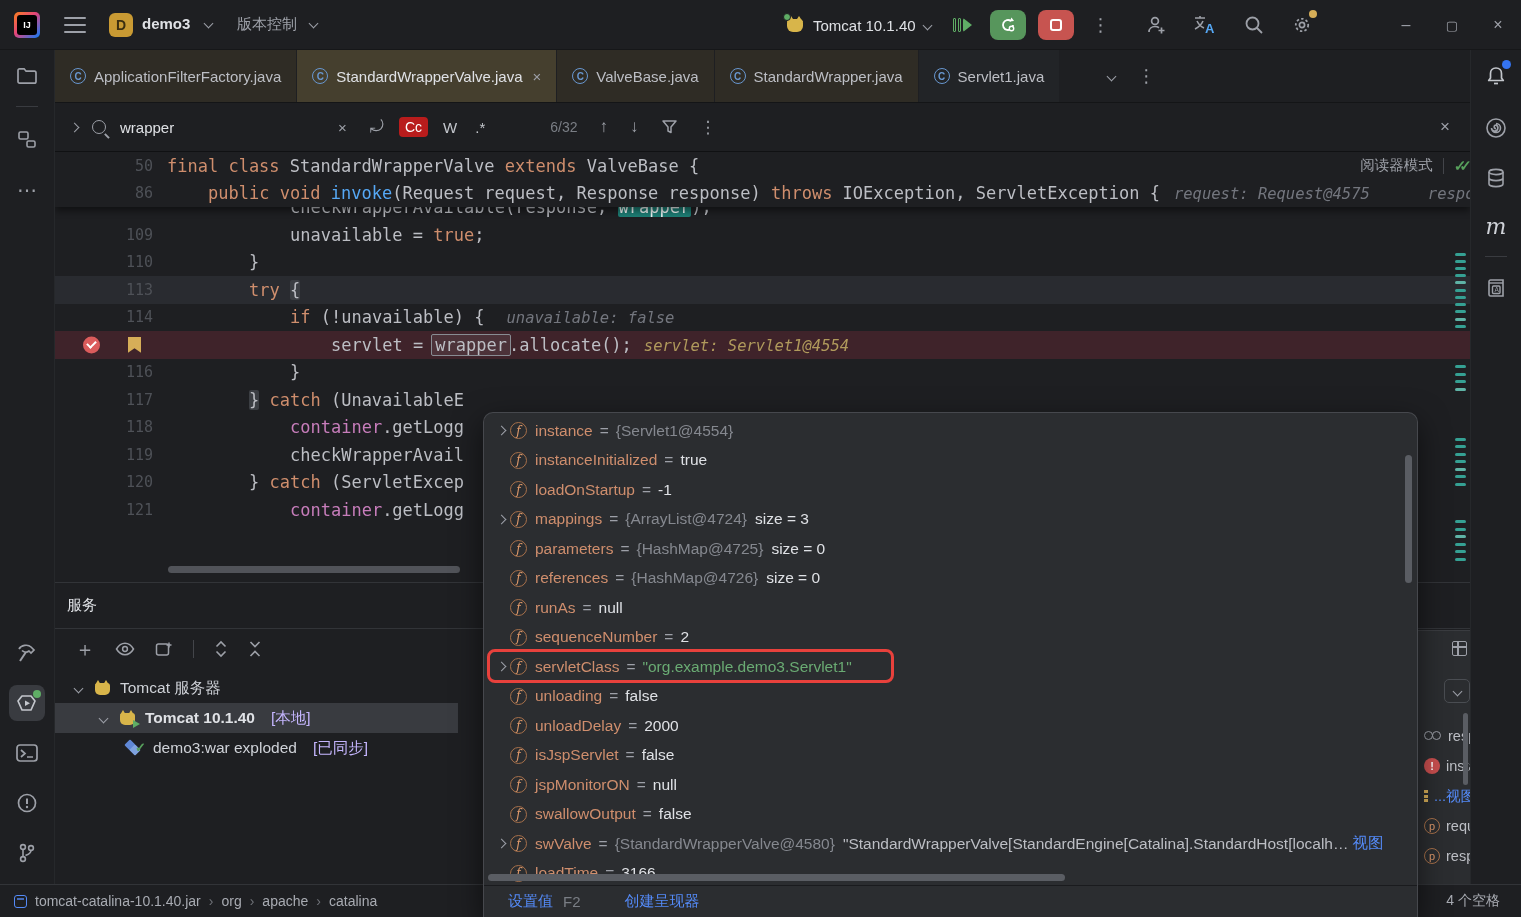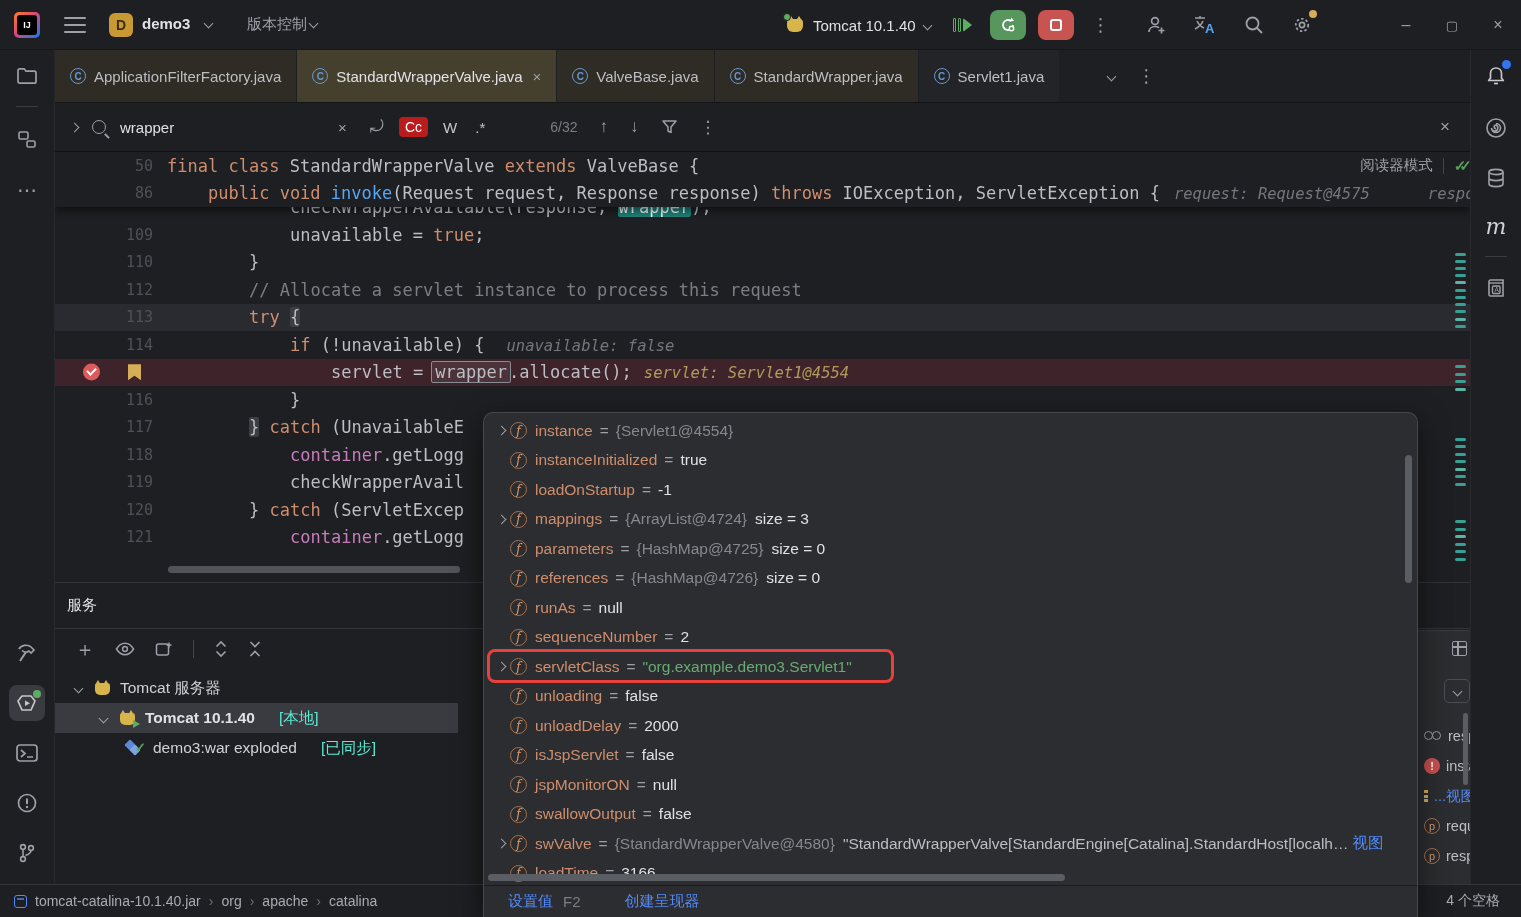--- a/index.html
+++ b/index.html
@@ -13,21 +13,21 @@
             border-bottom:1px solid #161719;display:flex;align-items:center;}
   .logo{position:absolute;left:14px;top:12px;width:26px;height:26px;border-radius:5px;
         background:linear-gradient(135deg,#fc801d 0%,#e3447a 45%,#087cfa 100%);}
   .logo::after{content:"IJ";position:absolute;left:3px;top:3px;right:3px;bottom:3px;background:#000;
         border-radius:3px;color:#fff;font-size:9px;font-weight:bold;display:flex;align-items:center;justify-content:center;}
   .burger{position:absolute;left:64px;top:17px;width:22px;height:16px;display:flex;flex-direction:column;justify-content:space-between;}
   .burger i{height:2px;background:#9da0a8;border-radius:1px;}
   .proj-badge{position:absolute;left:109px;top:13px;width:24px;height:24px;border-radius:6px;background:#c99a33;
         color:#3b2e10;font-weight:bold;font-size:14px;display:flex;align-items:center;justify-content:center;}
   .proj-name{position:absolute;left:142px;top:15px;color:#dfe1e5;font-size:15px;font-weight:bold;}
-  .vcs{position:absolute;left:247px;top:15px;color:#9da0a8;font-size:15px;}
+  .vcs{position:absolute;left:237px;top:15px;color:#9da0a8;font-size:15px;}
   .chev{display:inline-block;width:7px;height:7px;border-right:1.6px solid #9da0a8;border-bottom:1.6px solid #9da0a8;
         transform:rotate(45deg);vertical-align:middle;}
   .chev.r{transform:rotate(-45deg);}
   .tb-chev1{position:absolute;left:205px;top:20px;}
   .tb-chev2{position:absolute;left:310px;top:20px;}
   .run-widget{position:absolute;left:785px;top:0;height:50px;display:flex;align-items:center;gap:8px;}
   .cat-ic{position:relative;width:20px;height:20px;}
   .cat-ic .body{position:absolute;left:2px;top:4px;width:16px;height:13px;background:#d8b54a;border-radius:4px 4px 6px 6px;}
   .cat-ic .e1,.cat-ic .e2{position:absolute;top:1px;width:0;height:0;border-left:4px solid transparent;border-right:4px solid transparent;border-bottom:6px solid #d8b54a;}
   .cat-ic .e1{left:2px;} .cat-ic .e2{left:10px;}
@@ -112,21 +112,21 @@
   .stripe-mark{position:absolute;right:4px;width:11px;height:3px;border-radius:1.5px;background:#35a093;}
 
   
   .services{position:absolute;left:55px;top:582px;width:1415px;height:302px;background:#1e1f22;border-top:1px solid #323438;}
   .svc-head{height:46px;display:flex;align-items:center;padding-left:12px;color:#dfe1e5;font-size:15px;border-bottom:1px solid #323438;width:100%;}
   .svc-tools{height:40px;display:flex;align-items:center;gap:20px;padding-left:20px;color:#9da0a8;}
   .svc-sep{width:1px;height:18px;background:#43454a;}
   .tree{margin-top:4px;}
   .trow{height:30px;display:flex;align-items:center;font-size:15.5px;position:relative;}
   .trow.sel{background:#393b40;width:403px;}
-  .trow .sfx{color:#5eead4;margin-left:24px;}
+  .trow .sfx{color:#c4b5fd;margin-left:16px;}
   .trow .lbl{color:#cfd2d8;}
   .trow.sel .lbl{color:#dfe1e5;font-weight:bold;}
   .mini-cat{position:relative;width:18px;height:16px;flex:none;margin-right:8px;}
   .mini-cat .b{position:absolute;left:1px;top:3px;width:15px;height:12px;background:#d8b54a;border-radius:3px 3px 5px 5px;}
   .mini-cat .e1,.mini-cat .e2{position:absolute;top:0;width:0;height:0;border-left:3.5px solid transparent;border-right:3.5px solid transparent;border-bottom:5px solid #d8b54a;}
   .mini-cat .e1{left:1px;} .mini-cat .e2{left:9px;}
   .mini-cat .play{position:absolute;right:-3px;bottom:-2px;width:0;height:0;border-left:7px solid #5fad65;border-top:4.5px solid transparent;border-bottom:4.5px solid transparent;}
   .art-ic{position:relative;width:20px;height:18px;flex:none;margin-right:8px;}
   .art-ic .d1,.art-ic .d2{position:absolute;width:8px;height:8px;background:#5f87d6;transform:rotate(45deg);border-radius:1px;}
   .art-ic .d1{left:1px;top:2px;} .art-ic .d2{left:6px;top:7px;background:#7fa3e0;}
@@ -421,24 +421,20 @@
             <div class="ctext mono" style="padding-left: 123px;"><span class="seg-pl">checkWrapperAvailable(response, </span><span class="seg-match">wrapper</span><span class="seg-pl">);</span></div>
           </div>
         </div>
         <div class="code-row">
           <div class="gut"><span>109</span></div>
           <div class="ctext mono" style="padding-left: 123px;"><span class="seg-pl">unavailable = </span><span class="seg-kw">true</span><span class="seg-pl">;</span></div>
         </div>
         <div class="code-row">
           <div class="gut"><span>110</span></div>
           <div class="ctext mono" style="padding-left: 82px;"><span class="seg-pl">}</span></div>
-        </div>
-        <div class="code-row">
-          <div class="gut"><span>112</span></div>
-          <div class="ctext mono" style="padding-left: 82px;"><span class="seg-cm">// Allocate a servlet instance to process this request</span></div>
         </div>
         <div class="code-row cur">
           <div class="gut"><span>113</span></div>
           <div class="ctext mono" style="padding-left: 82px;"><span class="seg-kw">try </span><span class="seg-br">{</span></div>
         </div>
         <div class="code-row">
           <div class="gut"><span>114</span></div>
           <div class="ctext mono" style="padding-left: 123px;"><span class="seg-kw">if </span><span class="seg-pl">(!unavailable) {</span><span class="hint" style="margin-left: 22px;">unavailable: false</span></div>
         </div>
         <div class="code-row bp">

